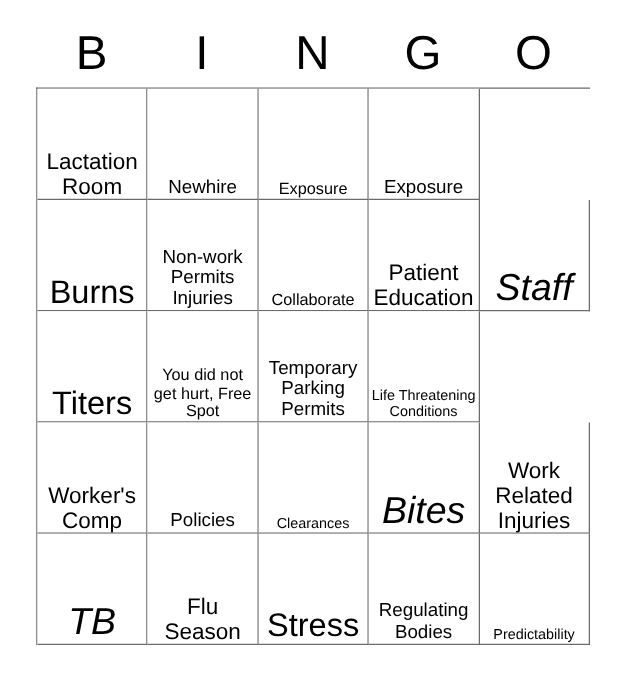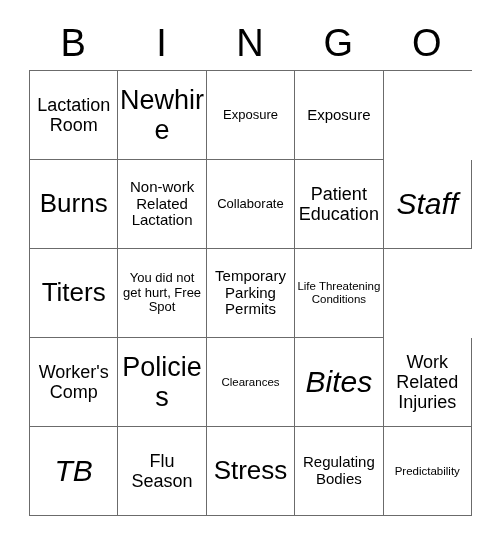--- a/index.html
+++ b/index.html
@@ -53,40 +53,40 @@
     height: 89px;
   }
   .cell {
     flex: 0 0 88.4px;
     width: 88.4px;
     height: 89px;
     box-sizing: border-box;
     border-right: 1px solid #6b6b6b;
     border-bottom: 1px solid #6b6b6b;
     display: flex;
-    align-items: center;
+    align-items: flex-end;
     justify-content: center;
     text-align: center;
     padding: 0 1px;
     overflow: hidden;
     background: #ffffff;
   }
   .cell span {
     display: block;
     width: 100%;
     line-height: 1.12;
     word-wrap: break-word;
     overflow-wrap: break-word;
     hyphens: none;
   }
 
   
   .fs-xxl span { font-size: 30px; font-style: italic; }
   .fs-xl  span { font-size: 26px; }
-  .fs-l   span { font-size: 27px; }
+  .fs-l   span { font-size: 15px; }
   .fs-m   span { font-size: 18px; }
   .fs-s   span { font-size: 15px; }
   .fs-xs  span { font-size: 13px; }
   .fs-xxs span { font-size: 11.5px; }
 </style>
 </head>
 <body>
 
 <div id="bingo-card">
 
@@ -113,21 +113,21 @@
       <div class="cell fs-s">
           <span>Exposure</span>
         </div>
     </div>
 
     <div class="grid-row">
       <div class="cell fs-xl">
           <span>Burns</span>
         </div>
       <div class="cell fs-s">
-          <span>Non-work Related Lactation</span>
+          <span>Non-work Permits Injuries</span>
         </div>
       <div class="cell fs-xs">
           <span>Collaborate</span>
         </div>
       <div class="cell fs-m">
           <span>Patient Education</span>
         </div>
       <div class="cell fs-xxl">
           <span>Staff</span>
         </div>

